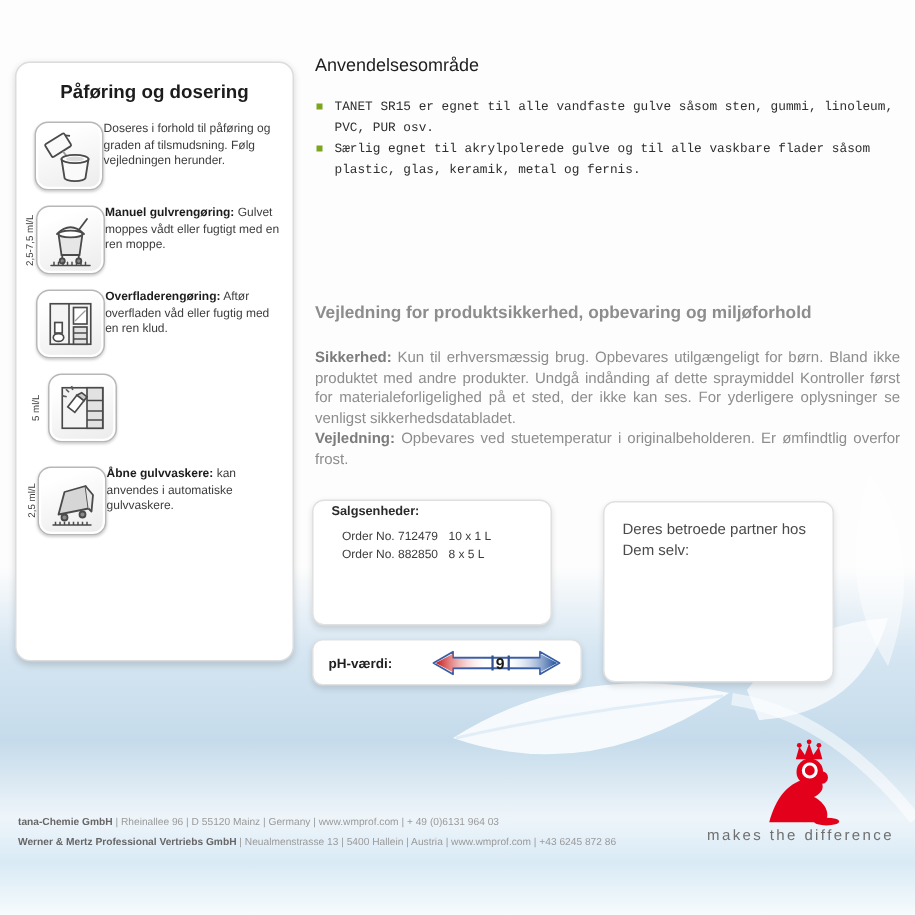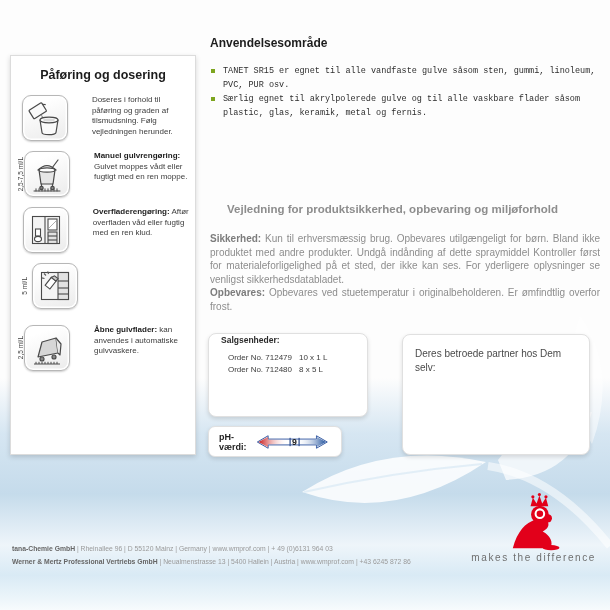--- a/index.html
+++ b/index.html
@@ -5,56 +5,56 @@
   html,body{margin:0;padding:0;}
   .page{position:relative;width:610px;height:610px;background:#fdfdfd;overflow:hidden;
         font-family:"Liberation Sans","DejaVu Sans",sans-serif;}
   
   .bg-blue{position:absolute;left:0;top:378px;width:610px;height:232px;z-index:0;
     background:linear-gradient(180deg, rgba(211,228,241,0) 0%, #d6e6f2 24%, #c5dbeb 50%,
                #eef5fa 72%, #d9eaf5 85%, #ecf5fa 95%, #f7fbfd 100%);}
   .leaves-svg{position:absolute;left:292px;top:410px;z-index:0;}
   .leaf-right-svg{position:absolute;left:538px;top:316px;z-index:0;opacity:.5;}
   
-  .sidebar{position:absolute;left:10px;top:55px;width:186px;height:400px;background:#fff;
-    border:1px solid #dcdcdc;border-radius:0;box-shadow:0 2px 5px rgba(0,0,0,.16);
+  .sidebar{position:absolute;left:10px;top:41px;width:186px;height:400px;background:#fff;
+    border:1px solid #dcdcdc;border-radius:10px;box-shadow:0 2px 5px rgba(0,0,0,.16);
     padding:12px 6px 10px 6px;box-sizing:border-box;z-index:2;}
   .sidebar-title{font-size:12.5px;font-weight:bold;color:#1c1c1c;text-align:center;margin:0 0 13px 0;}
   .srow{display:flex;align-items:flex-start;margin-bottom:10px;}
   .srow.gap-top{margin-top:16px;}
   .dose{width:15px;align-self:center;display:flex;align-items:center;justify-content:center;}
   .dose span{writing-mode:vertical-rl;transform:rotate(180deg);font-size:6.5px;color:#3d3d3d;white-space:nowrap;}
   .tile{flex:0 0 44px;width:44px;height:44px;border-radius:9px;
     background:linear-gradient(160deg,#ffffff 20%,#ebebeb 100%);border:1px solid #b7b7b7;
     box-shadow:inset 0 0 0 1.5px #fff,0 1px 2px rgba(0,0,0,.2);
     display:flex;align-items:center;justify-content:center;}
-  .stext{margin-left:24px;font-size:8px;line-height:10.5px;color:#3c3c3c;}
+  .stext{margin-left:0;font-size:8px;line-height:10.5px;color:#3c3c3c;}
   .stext b{color:#1d1d1d;}
   
   .application{position:absolute;left:210px;top:36px;width:390px;z-index:2;}
-  .app-title{font-size:12px;font-weight:bold;color:#1d1d1d;margin:0 0 14px 0;}
+  .app-title{font-size:12px;font-weight:normal;color:#1d1d1d;margin:0 0 14px 0;}
   .bullets{list-style:none;margin:0;padding:0;font-family:Liberation Mono, monospace;}
   .bullets li{position:relative;padding-left:13px;font-size:8.5px;line-height:14px;color:#2e2e2e;}
   .sq{position:absolute;left:1px;top:5px;width:4px;height:4px;background:#7da51f;}
   .guidance{position:absolute;left:210px;top:203px;width:390px;z-index:2;}
-  .guide-title{font-size:11.5px;font-weight:bold;color:#8d8d8d;margin:0 0 17px 17px;}
+  .guide-title{font-size:11.5px;font-weight:bold;color:#8d8d8d;margin:0 0 17px 0;}
   .guide-text{font-size:10px;line-height:13.5px;color:#8d8d8d;text-align:justify;}
   .guide-text b{color:#7c7c7c;}
   
   .wbox{position:absolute;background:#fff;border:1px solid #e0e0e0;border-radius:8px;
     box-shadow:0 2px 4px rgba(0,0,0,.13);box-sizing:border-box;z-index:2;}
   .sales-box{left:208px;top:333px;width:160px;height:84px;padding:1px 12px;}
   .sales-title{font-size:8.5px;font-weight:bold;color:#2b2b2b;margin:0 0 7px 0;}
   .sales-row{display:flex;font-size:8px;color:#3c3c3c;line-height:12px;}
   .sales-row .ono{width:78px;text-align:center;}
-  .ph-box{left:208px;top:426px;width:134px;height:31px;border-radius:7px;display:flex;
+  .ph-box{left:208px;top:426px;width:180px;height:31px;border-radius:7px;display:flex;
     align-items:center;padding:0 10px;}
   .ph-label{font-size:9px;font-weight:bold;color:#1f1f1f;}
   .ph-arrow{margin-left:auto;display:block;}
-  .partner-box{left:402px;top:334px;width:188px;height:121px;padding:12px 12px;
+  .partner-box{left:402px;top:334px;width:154px;height:121px;padding:12px 12px;
     font-size:10px;line-height:14px;color:#4a4a4a;}
   
   .footer{position:absolute;left:12px;top:542px;z-index:2;font-size:6.8px;line-height:13px;
     color:#9a9a9a;white-space:nowrap;}
   .footer b{color:#666;}
   .tagline{position:absolute;right:14px;top:552px;font-size:10px;letter-spacing:1.6px;
     color:#6f6f6f;z-index:2;}
   .frog{position:absolute;right:44px;top:492px;z-index:2;}
   .icon-svg{display:block;}
 </style>
@@ -172,48 +172,48 @@
         <svg class="icon-svg" width="36" height="36" viewBox="0 0 36 36">
           <g stroke="#4a4a4a" stroke-width="1.2" fill="none" stroke-linejoin="round">
             <path d="M9,27 L13,12 L27,8 L29,23 Z" fill="#d6d6d6"></path>
             <path d="M27,8 L32,14 L31,25 L29,23" fill="#e8e8e8"></path>
             <circle cx="13" cy="29" r="2" fill="#8a8a8a"></circle>
               <circle cx="25" cy="27" r="2" fill="#8a8a8a"></circle>
             <path d="M5,34 h26 M7,31.8 v2.2 M10,31.8 v2.2 M13,31.8 v2.2 M16,31.8 v2.2 M19,31.8 v2.2 M22,31.8 v2.2 M25,31.8 v2.2 M28,31.8 v2.2" stroke-width="1"></path>
           </g>
         </svg>
       </div>
-      <div class="stext"><b>Åbne gulvflader:</b> <span>kan anvendes i automatiske gulvvaskere.</span></div>
+      <div class="stext"><b>Åbne gulvvaskere:</b> <span>kan anvendes i automatiske gulvvaskere.</span></div>
     </div>
   </div>
 
   <div class="application">
     <h1 class="app-title">Anvendelsesområde</h1>
     <ul class="bullets">
       <li><span class="sq"></span><span>TANET SR15 er egnet til alle vandfaste gulve såsom sten, gummi, linoleum, PVC, PUR osv.</span></li>
       <li><span class="sq"></span><span>Særlig egnet til akrylpolerede gulve og til alle vaskbare flader såsom plastic, glas, keramik, metal og fernis.</span></li>
     </ul>
   </div>
 
   <div class="guidance">
     <h2 class="guide-title">Vejledning for produktsikkerhed, opbevaring og miljøforhold</h2>
     <div class="guide-text">
       <div><b>Sikkerhed:</b> <span>Kun til erhversmæssig brug. Opbevares utilgængeligt for børn. Bland ikke produktet med andre produkter. Undgå indånding af dette spraymiddel Kontroller først for materialeforligelighed på et sted, der ikke kan ses. For yderligere oplysninger se venligst sikkerhedsdatabladet.</span></div>
-      <div><b>Opbevares:</b> <span>Opbevares ved stuetemperatur i originalbeholderen. Er ømfindtlig overfor frost.</span></div>
+      <div><b>Vejledning:</b> <span>Opbevares ved stuetemperatur i originalbeholderen. Er ømfindtlig overfor frost.</span></div>
     </div>
   </div>
 
   <div class="wbox sales-box">
     <div class="sales-title">Salgsenheder:</div>
     <div class="sales-row">
       <span class="ono">Order No. 712479</span>
       <span>10 x 1 L</span>
     </div>
     <div class="sales-row">
-      <span class="ono">Order No. 712480</span>
+      <span class="ono">Order No. 882850</span>
       <span>8 x 5 L</span>
     </div>
   </div>
 
   <div class="wbox ph-box">
     <span class="ph-label">pH-værdi:</span>
     <svg class="ph-arrow" width="92" height="22" viewBox="0 0 92 22">
       <defs>
         <linearGradient id="phRed" x1="0" y1="0" x2="1" y2="0">
           <stop offset="0" stop-color="#c81414"></stop>

